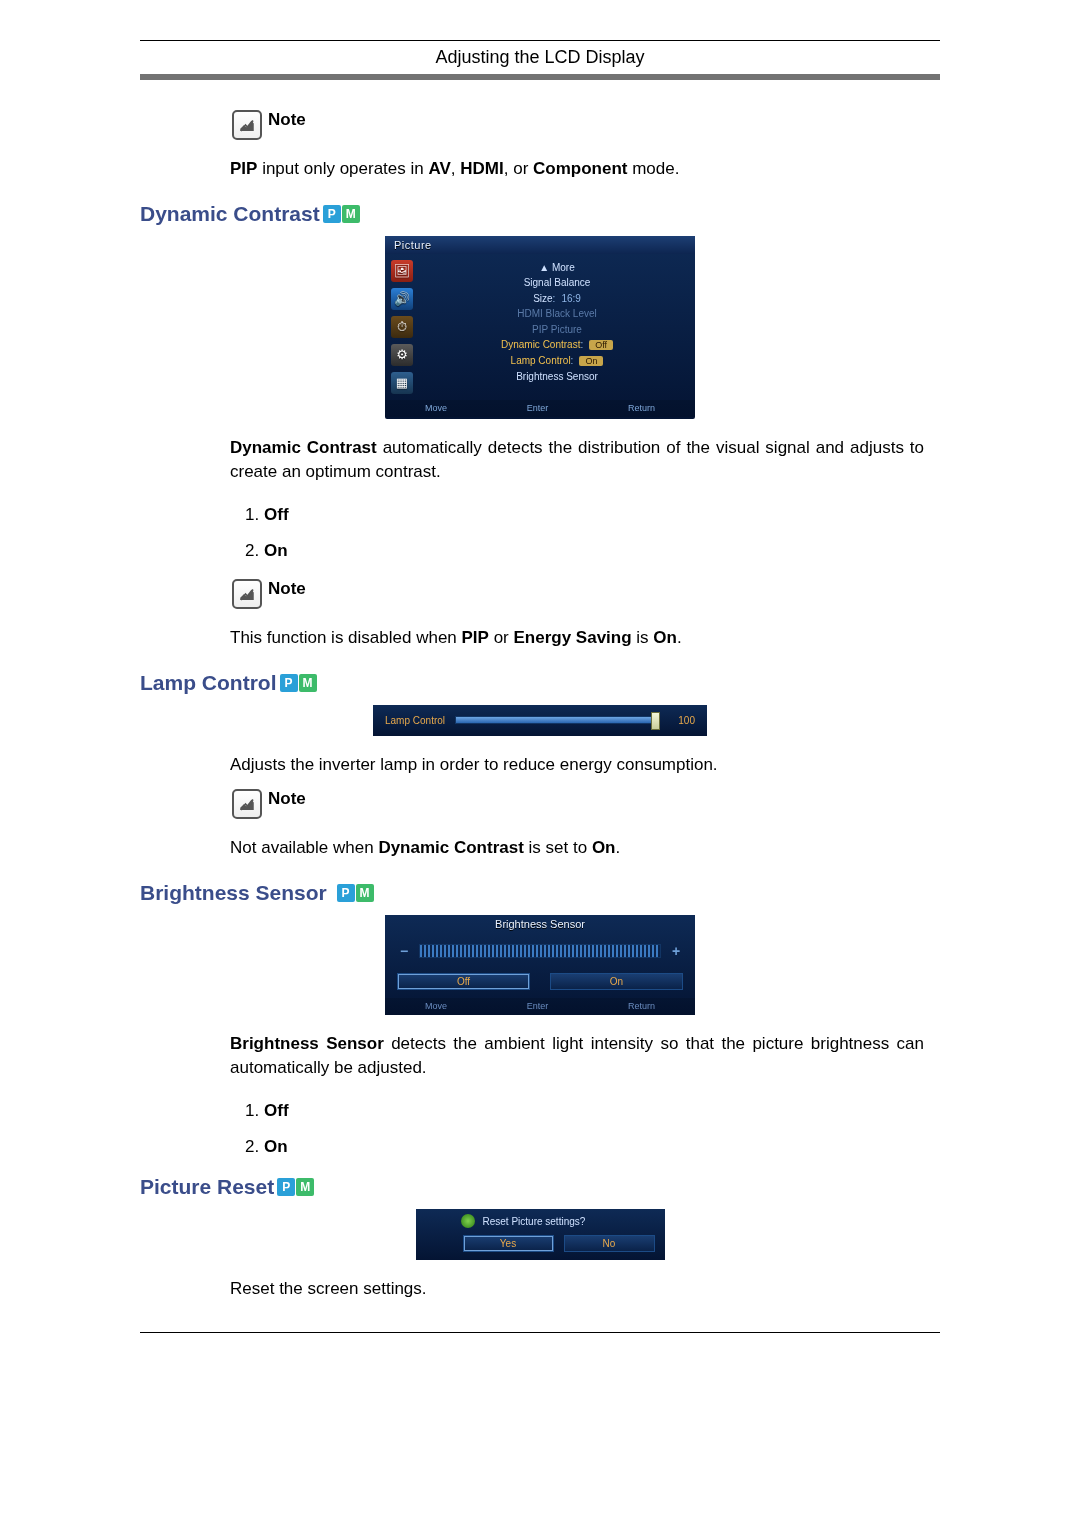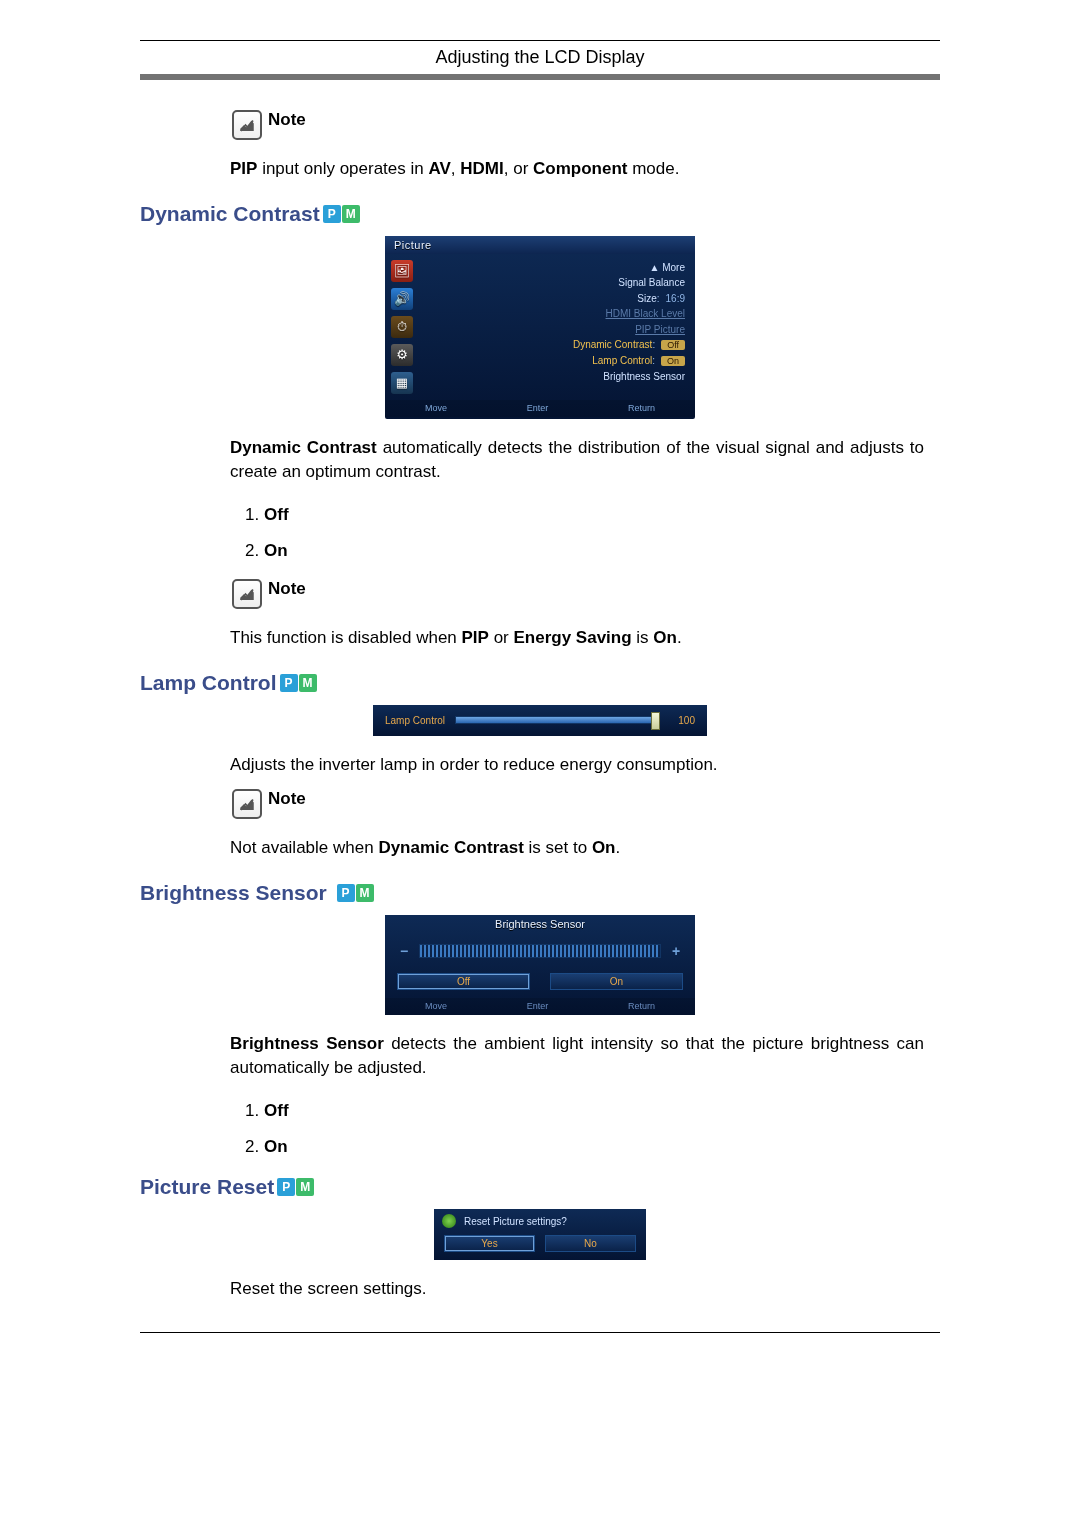--- a/index.html
+++ b/index.html
@@ -105,22 +105,22 @@
     width: 22px; height: 22px; border-radius: 3px;
     display:flex; align-items:center; justify-content:center;
     font-size: 13px; color:#fff; text-shadow:0 1px 1px rgba(0,0,0,.6);
   }
   .ic.picture { background: linear-gradient(#c83b2a,#8a1f12); }
   .ic.sound   { background: linear-gradient(#2b7fd6,#11417a); }
   .ic.timer   { background: linear-gradient(#6a4b1c,#3c2a0f); }
   .ic.setup   { background: linear-gradient(#5a5a5a,#2c2c2c); }
   .ic.input   { background: linear-gradient(#2e5f8f,#163450); }
   .osd-picture .list { flex:1; padding: 6px 8px 4px; line-height: 1.55; }
-  .osd-row { display:flex; justify-content:flex-end; padding: 0 2px; }
-  .osd-row.dim { color:#5a7aa8;text-decoration:underline; }
+  .osd-row { display:flex; justify-content:center; padding: 0 2px; }
+  .osd-row.dim { color:#5a7aa8; }
   .osd-row.hi .lab { color:#f2c14e; }
   .osd-row.hi .val-hi {
     background:#c7a54a; color:#2b1800;
     padding: 0 6px; border-radius:2px; font-size:9px;
   }
   .osd-row .val { color:#8fb5e6; }
   .colon { color:#8fb5e6; margin-right:6px; }
   .osd-picture .footer {
     display:flex; justify-content:space-around;
     font-size: 9px; color:#7da5d6; padding: 3px 0 4px;
@@ -184,20 +184,21 @@
     font-size:9px; color:#6a8cbf; padding:3px 0 4px;
     background: rgba(0,0,0,.12);
   }
 
   
   .osd-reset {
     width: 212px;
     background: linear-gradient(#0e2a55,#041433);
     font-size:11px; font-family:Arial,sans-serif; color:#cfe1ff;
     padding-bottom:6px;
+    padding-left:37px;
   }
   .osd-reset .head {
     display:flex; align-items:center; gap:8px;
     padding:5px 8px; font-size:10px; color:#cfe1ff;
   }
   .info-icon {
     width:14px; height:14px; border-radius:50%;
     background: radial-gradient(#7fd24e,#2a7a12);
     display:inline-block;
   }

